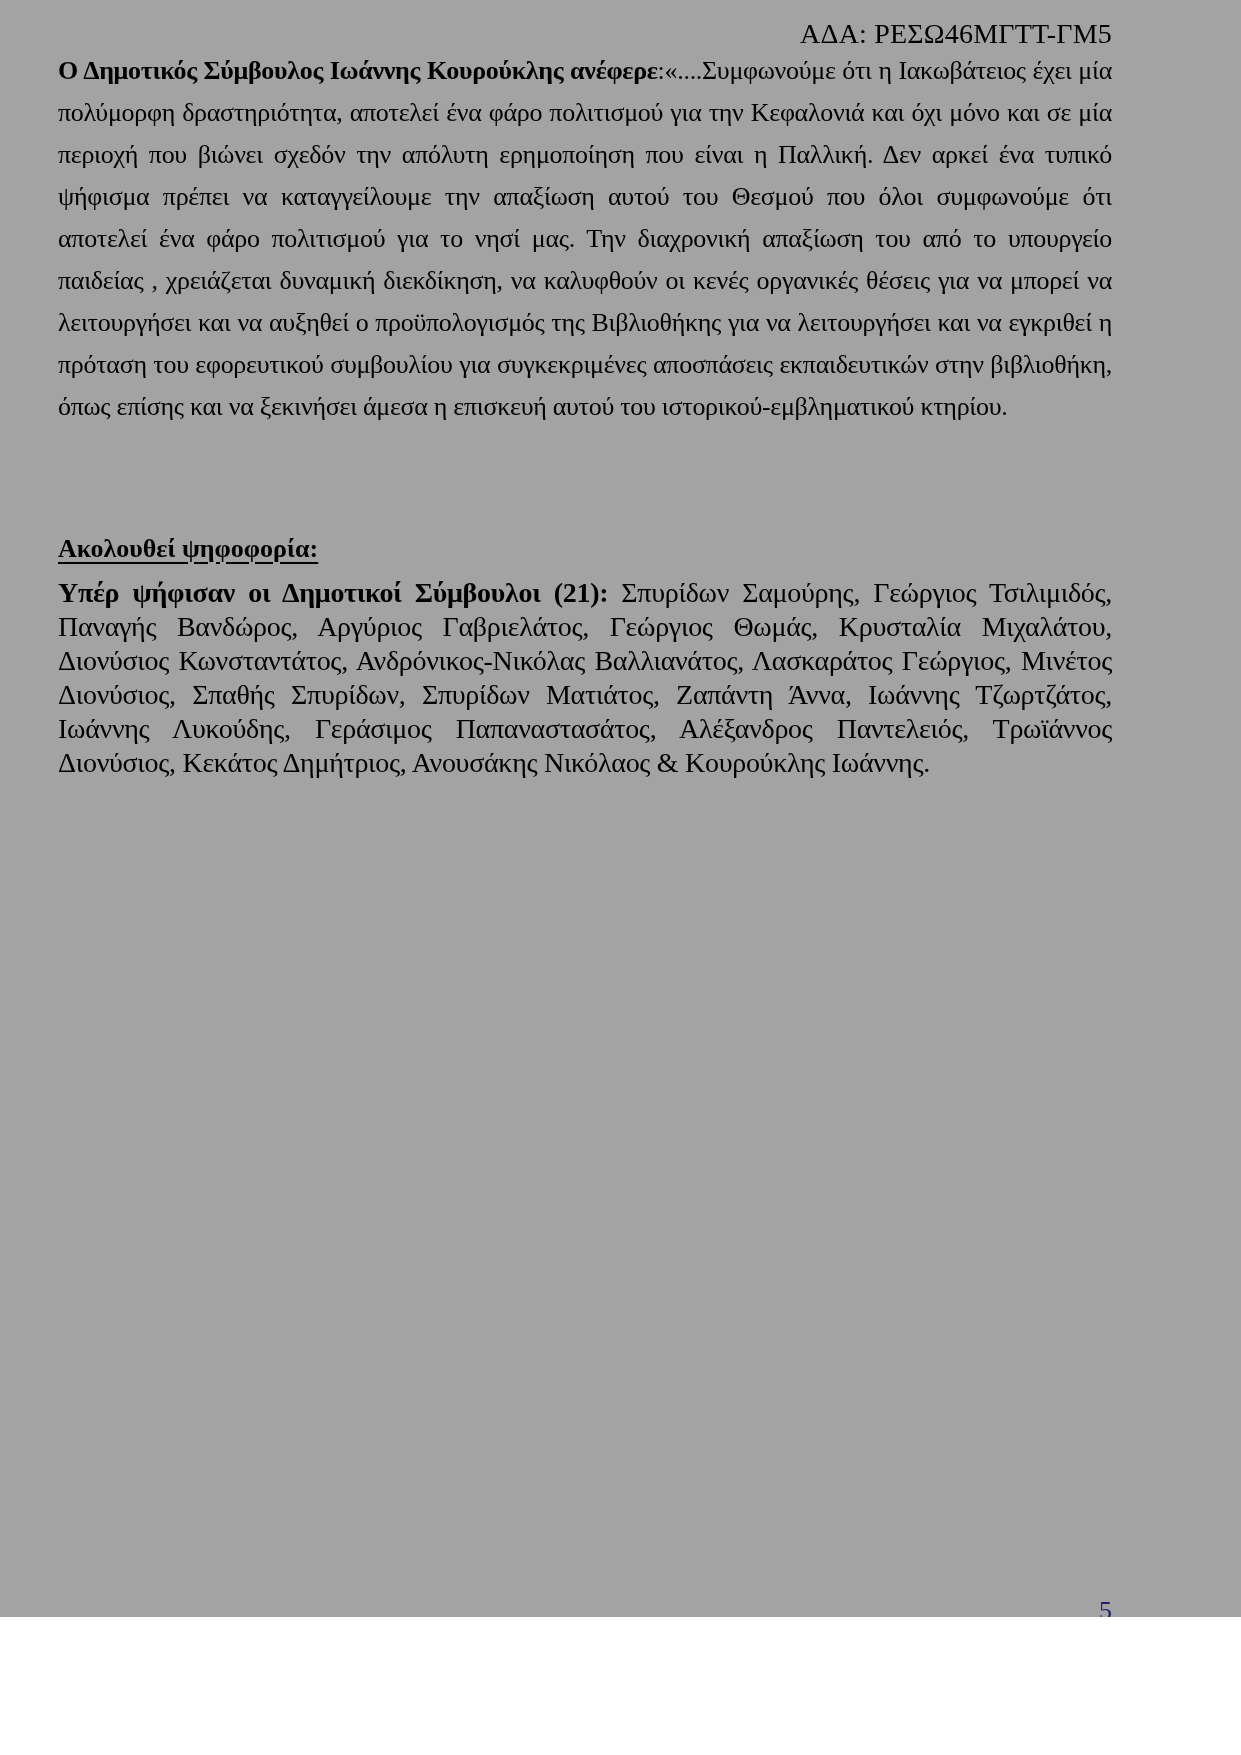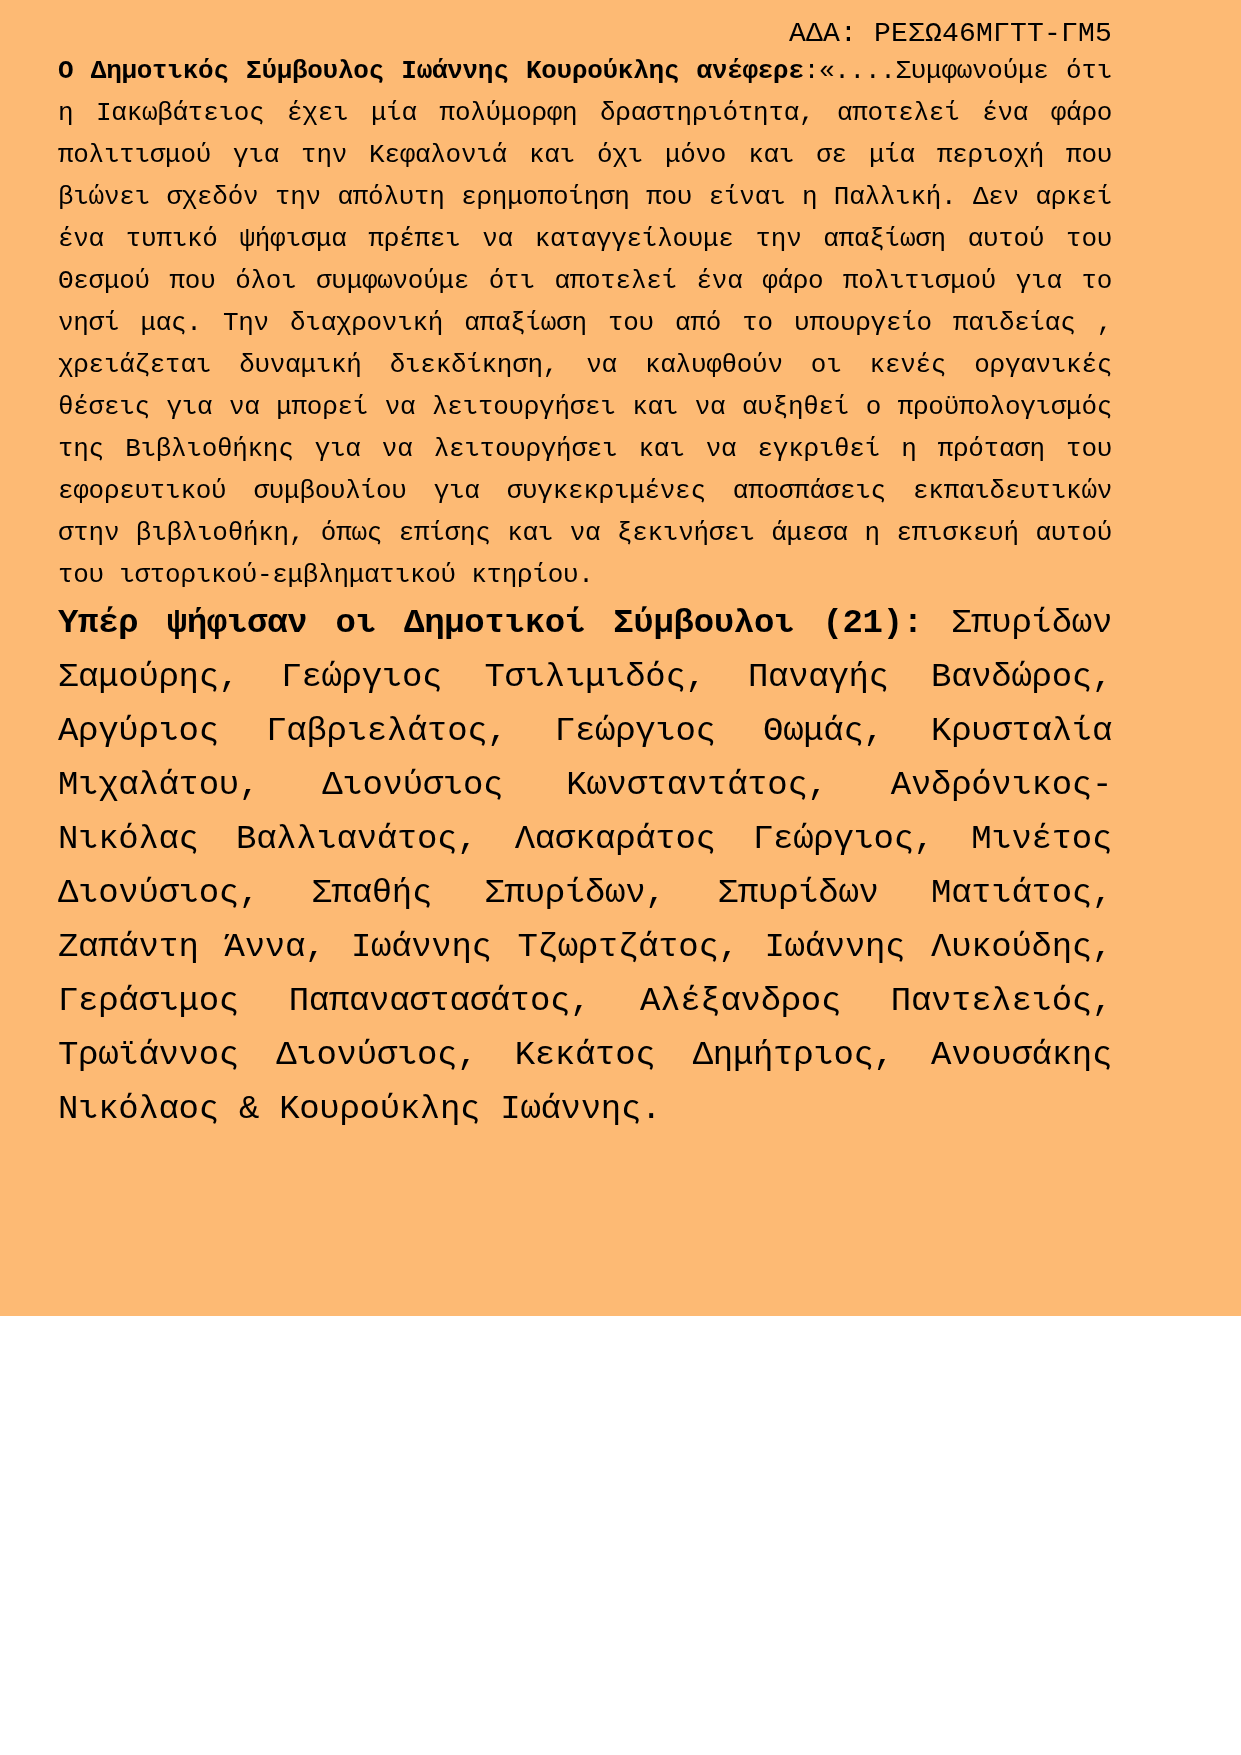--- a/index.html
+++ b/index.html
@@ -1,22 +1,22 @@
 <!DOCTYPE html>
 <html lang="el"><head>
 <meta charset="utf-8">
 <style>
   * { margin: 0; padding: 0; box-sizing: border-box; }
   html, body { background: #ffffff; }
   .page {
     position: relative;
     width: 1241px;
-    height: 1316px;
-    background: #fdba74;
-    font-family: Liberation Mono, monospace;
+    height: 1617px;
+    background: #a3a3a3;
+    font-family: Liberation Serif, serif;
     color: #000000;
     overflow: hidden;
   }
   .content {
     position: absolute;
     left: 58px;
     top: 0;
     width: 1054px;
   }
   .ada-header {
@@ -39,22 +39,23 @@
     margin-top: 100px;
     font-size: 26px;
     line-height: 42px;
     font-weight: bold;
     text-decoration: underline;
     text-decoration-thickness: 2px;
     text-underline-offset: 5px;
     color: #000000;
   }
   .voters {
-    font-size: 34px;
-    line-height: 54px;
+    margin-top: 6px;
+    font-size: 28px;
+    line-height: 34px;
     letter-spacing: -0.3px;
     text-align: justify;
     color: #000000;
   }
   .voters .lead { font-weight: bold; }
   .page-number {
     position: absolute;
     top: 1596px;
     right: 129px;
     font-size: 26px;
@@ -65,19 +66,20 @@
 </head>
 <body>
 
 <div class="page">
   <div class="content">
 
     <div class="ada-header">ΑΔΑ: ΡΕΣΩ46ΜΓΤΤ-ΓΜ5</div>
 
     <p class="statement"><span class="lead">Ο Δημοτικός Σύμβουλος  Ιωάννης Κουρούκλης ανέφερε</span><span>:«....Συμφωνούμε ότι η Ιακωβάτειος έχει μία πολύμορφη δραστηριότητα, αποτελεί ένα φάρο πολιτισμού για την Κεφαλονιά και όχι μόνο και σε μία περιοχή που βιώνει σχεδόν την απόλυτη ερημοποίηση που είναι η Παλλική. Δεν αρκεί ένα τυπικό ψήφισμα πρέπει να καταγγείλουμε την απαξίωση αυτού του Θεσμού που όλοι συμφωνούμε ότι αποτελεί ένα φάρο πολιτισμού για το νησί μας. Την διαχρονική απαξίωση του από το υπουργείο παιδείας , χρειάζεται δυναμική διεκδίκηση, να καλυφθούν οι κενές οργανικές θέσεις για να μπορεί να λειτουργήσει και να αυξηθεί ο προϋπολογισμός της Βιβλιοθήκης για να λειτουργήσει και να εγκριθεί η πρόταση του εφορευτικού συμβουλίου για συγκεκριμένες αποσπάσεις εκπαιδευτικών στην βιβλιοθήκη, όπως επίσης και να ξεκινήσει άμεσα η επισκευή αυτού του ιστορικού-εμβληματικού κτηρίου.</span></p>
 
+    <div class="voting-heading">Ακολουθεί ψηφοφορία:</div>
 
     <p class="voters"><span class="lead">Υπέρ ψήφισαν οι Δημοτικοί Σύμβουλοι (21):</span><span> Σπυρίδων Σαμούρης, Γεώργιος Τσιλιμιδός, Παναγής Βανδώρος,  Αργύριος Γαβριελάτος, Γεώργιος Θωμάς, Κρυσταλία Μιχαλάτου, Διονύσιος Κωνσταντάτος, Ανδρόνικος-Νικόλας Βαλλιανάτος, Λασκαράτος Γεώργιος, Μινέτος Διονύσιος, Σπαθής  Σπυρίδων, Σπυρίδων Ματιάτος, Ζαπάντη Άννα,  Ιωάννης Τζωρτζάτος, Ιωάννης Λυκούδης, Γεράσιμος Παπαναστασάτος, Αλέξανδρος Παντελειός, Τρωϊάννος Διονύσιος, Κεκάτος Δημήτριος, Ανουσάκης Νικόλαος &amp; Κουρούκλης  Ιωάννης.</span></p>
 
   </div>
 
   <div class="page-number">5</div>
 </div>
 
 </body></html>

